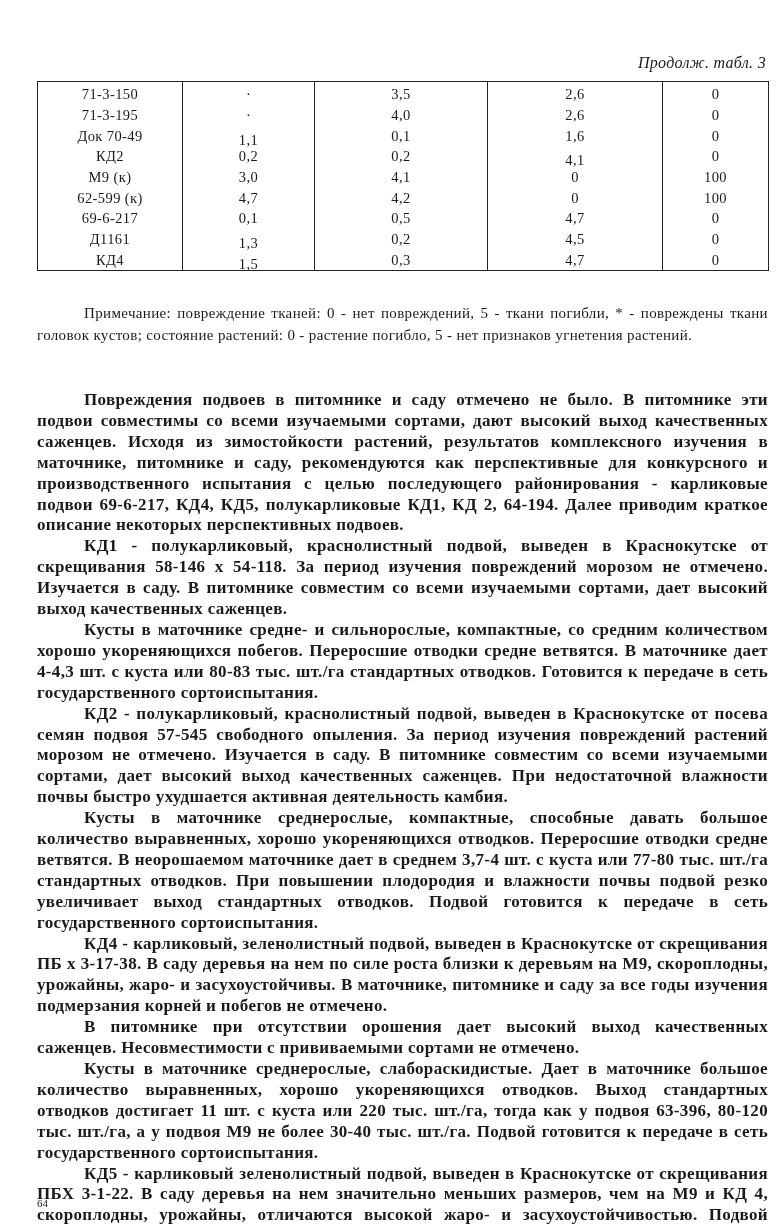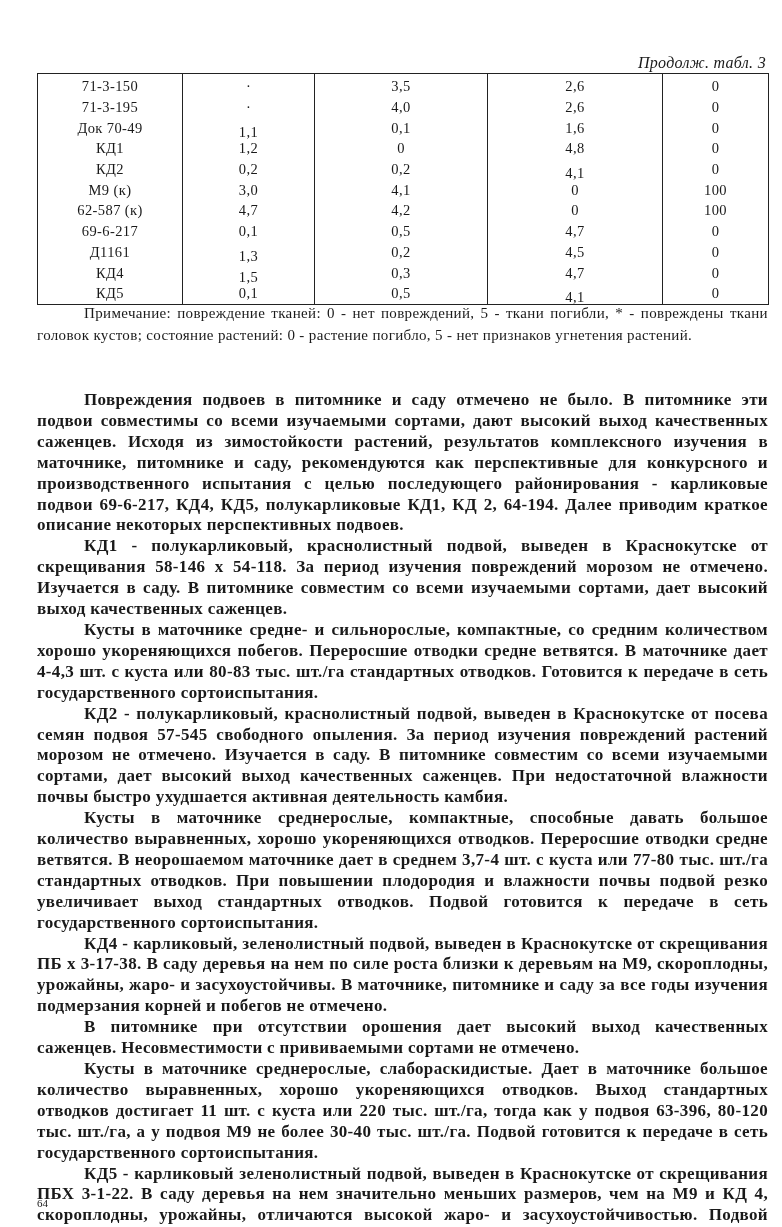--- a/index.html
+++ b/index.html
@@ -14,21 +14,21 @@
   .tbl {
     position: absolute; left: 37px; top: 73px; width: 731px;
     border-collapse: collapse; table-layout: fixed;
     font-size: 14.5px;
   }
   .tbl td {
     border-left: 1px solid #222; border-right: 1px solid #222;
     padding: 0; height: 20.7px; text-align: center; vertical-align: middle;
     line-height: 18px; letter-spacing: 0.4px;
   }
-  .tbl { border-top: 1.5px solid #222; border-bottom: 1.5px solid #222; }
+  .tbl { border-top: 1.5px solid #222; border-bottom: 1.5px solid #222; margin-top: 8px; }
   .tbl tr:first-child td { padding-top: 2px; }
   .tbl td.c0 { width: 144px; }
   .tbl td.c1 { width: 131px; }
   .tbl td.c2 { width: 172px; text-align: center; }
   .tbl td.c3 { width: 174px; }
   .tbl td.c4 { width: 105px; }
   .lo { position: relative; top: 4px; }
   .note {
     position: absolute; left: 37px; top: 303px; width: 731px;
     font-size: 15px; line-height: 21.5px; text-align: justify;
@@ -67,42 +67,35 @@
         <td class="c4"><span>0</span></td>
       </tr>
       <tr>
         <td class="c0"><span>Док 70-49</span></td>
         <td class="c1"><span class="lo">1,1</span></td>
         <td class="c2"><span>0,1</span></td>
         <td class="c3"><span>1,6</span></td>
         <td class="c4"><span>0</span></td>
       </tr>
       <tr>
-        <td class="c0"><span>КД1</span></td>
-        <td class="c1"><span>1,2</span></td>
-        <td class="c2"><span>0</span></td>
-        <td class="c3"><span>4,8</span></td>
-        <td class="c4"><span>0</span></td>
-      </tr>
-      <tr>
         <td class="c0"><span>КД2</span></td>
         <td class="c1"><span>0,2</span></td>
         <td class="c2"><span>0,2</span></td>
         <td class="c3"><span class="lo">4,1</span></td>
         <td class="c4"><span>0</span></td>
       </tr>
       <tr>
         <td class="c0"><span>М9 (к)</span></td>
         <td class="c1"><span>3,0</span></td>
         <td class="c2"><span>4,1</span></td>
         <td class="c3"><span>0</span></td>
         <td class="c4"><span>100</span></td>
       </tr>
       <tr>
-        <td class="c0"><span>62-587 (к)</span></td>
+        <td class="c0"><span>62-599 (к)</span></td>
         <td class="c1"><span>4,7</span></td>
         <td class="c2"><span>4,2</span></td>
         <td class="c3"><span>0</span></td>
         <td class="c4"><span>100</span></td>
       </tr>
       <tr>
         <td class="c0"><span>69-6-217</span></td>
         <td class="c1"><span>0,1</span></td>
         <td class="c2"><span>0,5</span></td>
         <td class="c3"><span>4,7</span></td>
@@ -115,27 +108,20 @@
         <td class="c3"><span>4,5</span></td>
         <td class="c4"><span>0</span></td>
       </tr>
       <tr>
         <td class="c0"><span>КД4</span></td>
         <td class="c1"><span class="lo">1,5</span></td>
         <td class="c2"><span>0,3</span></td>
         <td class="c3"><span>4,7</span></td>
         <td class="c4"><span>0</span></td>
       </tr>
-      <tr>
-        <td class="c0"><span>КД5</span></td>
-        <td class="c1"><span>0,1</span></td>
-        <td class="c2"><span>0,5</span></td>
-        <td class="c3"><span class="lo">4,1</span></td>
-        <td class="c4"><span>0</span></td>
-      </tr>
     </tbody>
 </table>
 
 <div class="note">
   <p>Примечание: повреждение тканей: 0 - нет повреждений, 5 - ткани погибли, * - повреждены ткани головок кустов; состояние растений: 0 - растение погибло, 5 - нет признаков угнетения растений.</p>
 </div>
 
 <div class="body">
   <p>Повреждения подвоев в питомнике и саду отмечено не было. В питомнике эти подвои совместимы со всеми изучаемыми сортами, дают высокий выход качественных саженцев. Исходя из зимостойкости растений, результатов комплексного изучения в маточнике, питомнике и саду, рекомендуются как перспективные для конкурсного и производственного испытания с целью последующего районирования - карликовые подвои 69-6-217, КД4, КД5, полукарликовые КД1, КД 2, 64-194. Далее приводим краткое описание некоторых перспективных подвоев.</p>
   <p>КД1 - полукарликовый, краснолистный подвой, выведен в Краснокутске от скрещивания 58-146 х 54-118. За период изучения повреждений морозом не отмечено. Изучается в саду. В питомнике совместим со всеми изучаемыми сортами, дает высокий выход качественных саженцев.</p>

